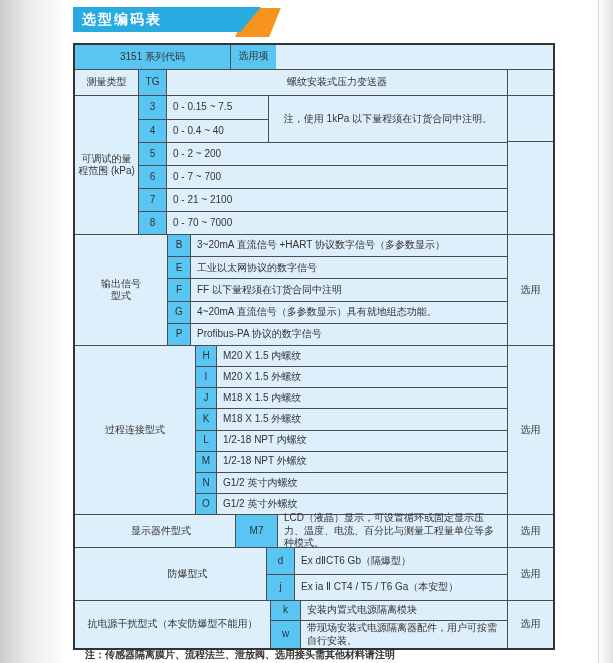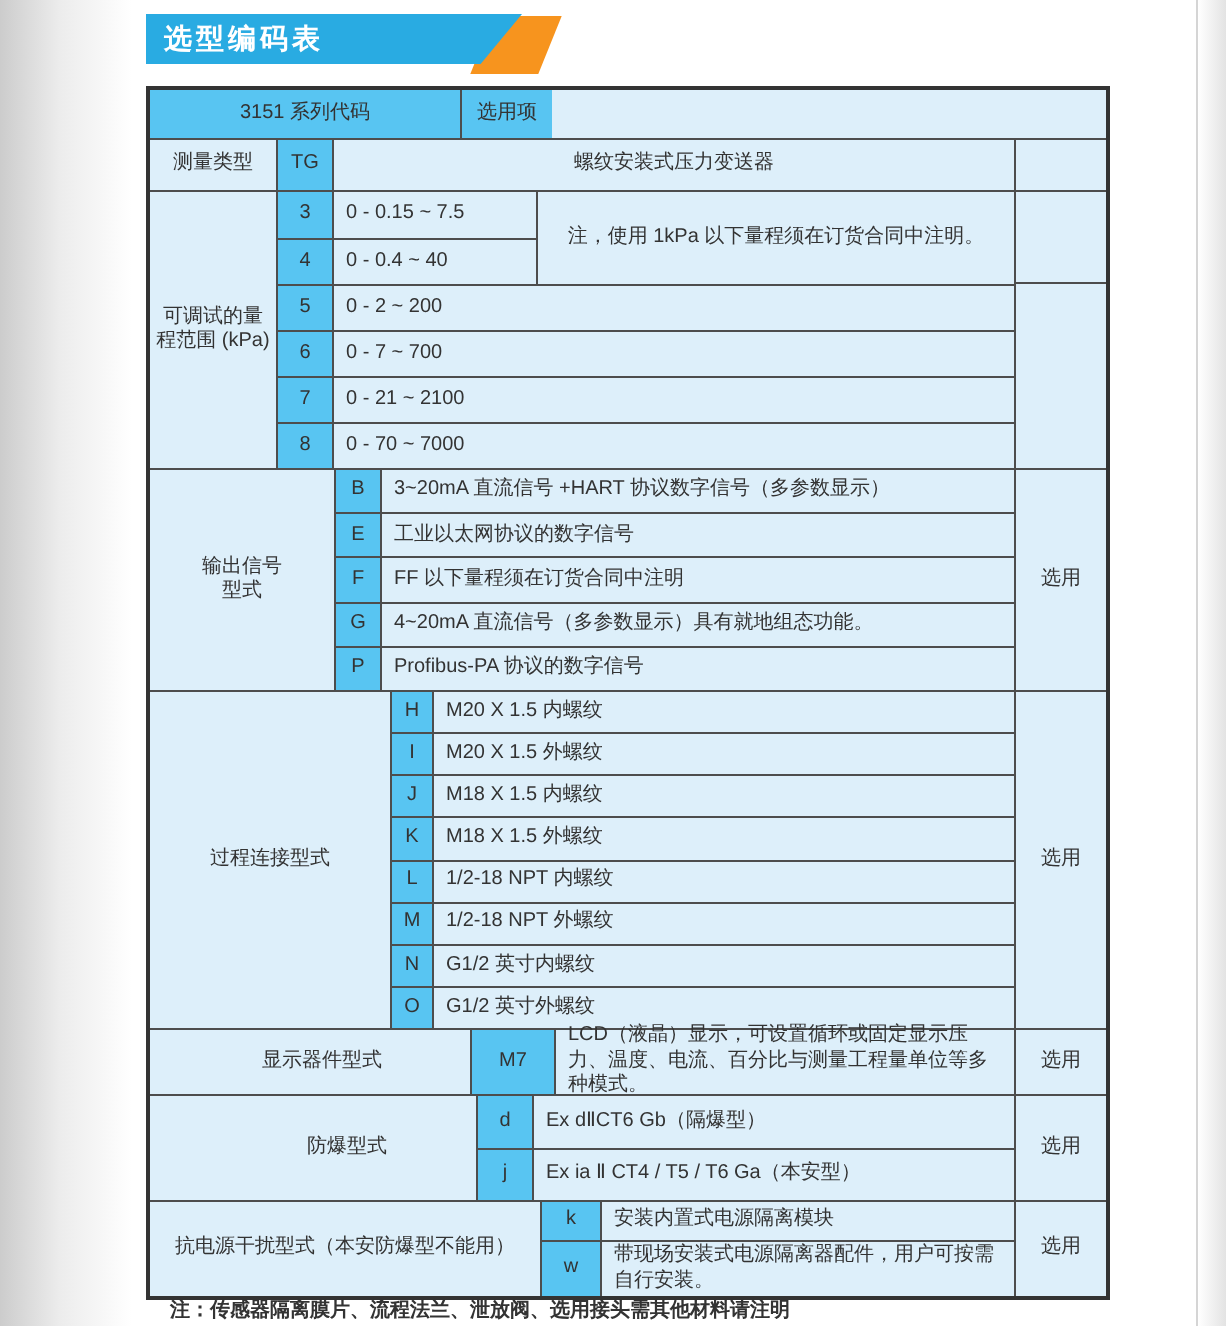--- a/index.html
+++ b/index.html
@@ -54,21 +54,21 @@
     <div class="banner-orange"></div>
     <div class="banner-blue">
       <span>选型编码表</span>
     </div>
   </div>
 
   <div class="tbl">
 
     <div class="sec hrow" style="height:24px;">
       <div class="cell c-center blue br" style="width:156px;">3151 系列代码</div>
-      <div class="cell c-center blue" style="width:45px;">选用项</div>
+      <div class="cell c-center blue" style="width:45px;font-family:Liberation Mono, monospace;">选用项</div>
     </div>
 
     <div class="sec" style="height:25px;">
       <div class="cell lbl light br" style="width:64px;">测量类型</div>
       <div class="cell codec blue br" style="width:28px;">TG</div>
       <div class="cell c-center light br desc">螺纹安装式压力变送器</div>
       <div class="optcol light">
         <div class="optcell"></div>
       </div>
     </div>
@@ -186,21 +186,21 @@
     <div class="sec" style="height:32px;">
       <div class="cell lbl light br" style="width:149px;margin-left:12px;">显示器件型式</div>
       <div class="cell codec blue br" style="width:42px;">M7</div>
       <div class="cell light desc br">LCD（液晶）显示，可设置循环或固定显示压力、温度、电流、百分比与测量工程量单位等多种模式。</div>
       <div class="optcol light">
         <div class="optcell">选用</div>
       </div>
     </div>
 
     <div class="sec" style="height:52px;">
-      <div class="cell lbl light br" style="width:164px;padding-left:36px;">防爆型式</div>
+      <div class="cell lbl light br" style="width:192px;padding-left:36px;">防爆型式</div>
       <div class="mid">
         <div class="row" style="flex:1;">
           <div class="cell codec blue br" style="width:28px;">d</div>
           <div class="cell light desc br">Ex dⅡCT6 Gb（隔爆型）</div>
         </div>
         <div class="row" style="flex:1;">
           <div class="cell codec blue br" style="width:28px;">j</div>
           <div class="cell light desc br">Ex ia Ⅱ CT4 / T5 / T6 Ga（本安型）</div>
         </div>
       </div>

